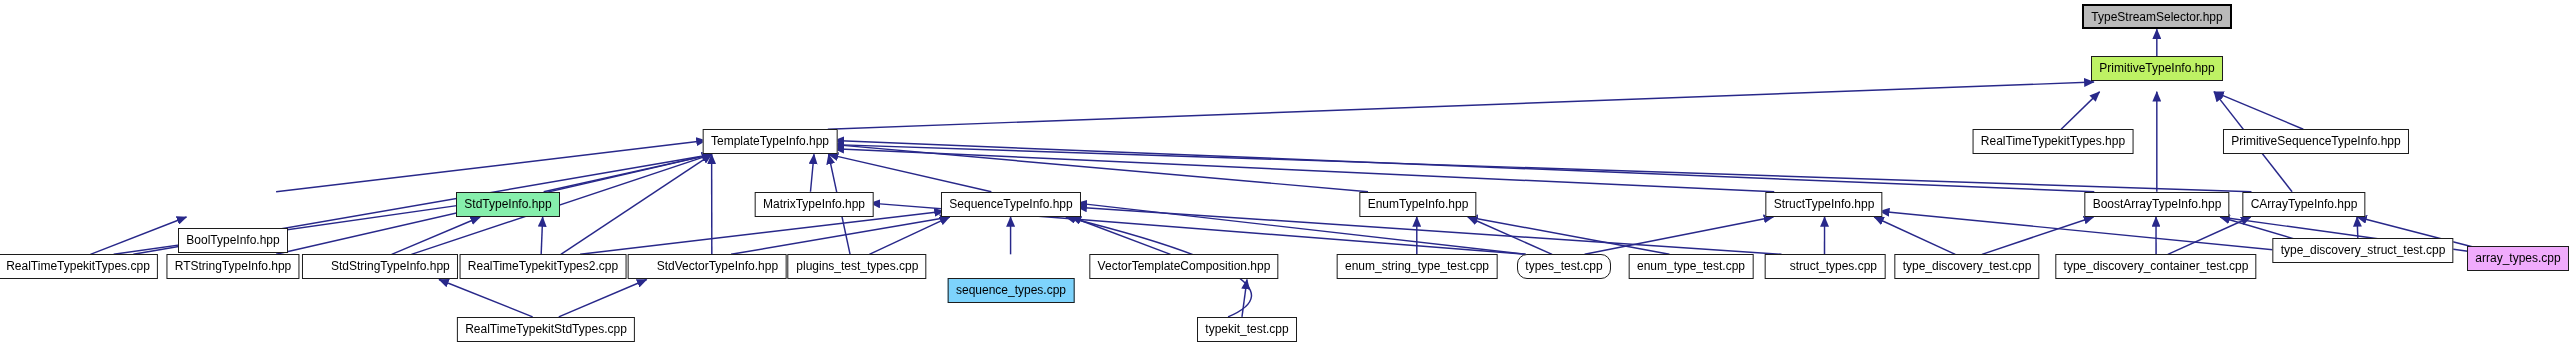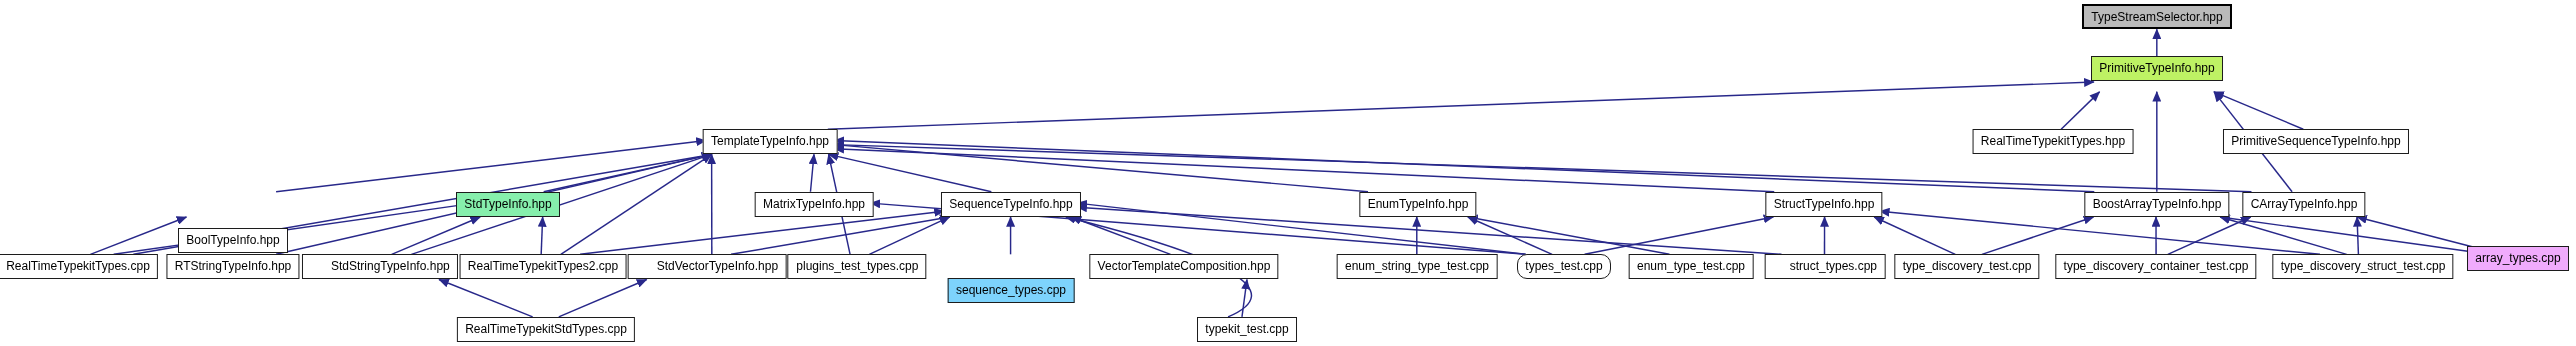--- a/index.html
+++ b/index.html
@@ -122,19 +122,19 @@
       <div class="gnode" style="left: 707px; top: 254px; background: rgb(255, 255, 255); border-color: rgb(28, 28, 28); color: rgb(0, 0, 0); padding-left: 28px;">StdVectorTypeInfo.hpp</div>
       <div class="gnode" style="left: 857px; top: 254px; background: rgb(255, 255, 255); border-color: rgb(28, 28, 28); color: rgb(0, 0, 0); padding-left: 8px;">plugins_test_types.cpp</div>
       <div class="gnode" style="left: 1011px; top: 254px; background: #7dd3fc; border-color: rgb(28, 28, 28); color: rgb(0, 0, 0); margin-top: 24px;">sequence_types.cpp</div>
       <div class="gnode" style="left: 1184px; top: 254px; background: rgb(255, 255, 255); border-color: rgb(28, 28, 28); color: rgb(0, 0, 0);">VectorTemplateComposition.hpp</div>
       <div class="gnode" style="left: 1417px; top: 254px; background: rgb(255, 255, 255); border-color: rgb(28, 28, 28); color: rgb(0, 0, 0);">enum_string_type_test.cpp</div>
       <div class="gnode" style="left: 1564px; top: 254px; background: rgb(255, 255, 255); border-color: rgb(28, 28, 28); color: rgb(0, 0, 0); border-radius: 10px;">types_test.cpp</div>
       <div class="gnode" style="left: 1691px; top: 254px; background: rgb(255, 255, 255); border-color: rgb(28, 28, 28); color: rgb(0, 0, 0);">enum_type_test.cpp</div>
       <div class="gnode" style="left: 1825px; top: 254px; background: rgb(255, 255, 255); border-color: rgb(28, 28, 28); color: rgb(0, 0, 0); padding-left: 24px;">struct_types.cpp</div>
       <div class="gnode" style="left: 1967px; top: 254px; background: rgb(255, 255, 255); border-color: rgb(28, 28, 28); color: rgb(0, 0, 0);">type_discovery_test.cpp</div>
       <div class="gnode" style="left: 2156px; top: 254px; background: rgb(255, 255, 255); border-color: rgb(28, 28, 28); color: rgb(0, 0, 0);">type_discovery_container_test.cpp</div>
-      <div class="gnode" style="left: 2363px; top: 254px; background: rgb(255, 255, 255); border-color: rgb(28, 28, 28); color: rgb(0, 0, 0);">type_discovery_struct_test.cpp</div>
+      <div class="gnode" style="left: 2363px; top: 238px; background: rgb(255, 255, 255); border-color: rgb(28, 28, 28); color: rgb(0, 0, 0);">type_discovery_struct_test.cpp</div>
       <div class="gnode" style="left: 2518px; top: 246px; background: #f0abfc; border-color: rgb(28, 28, 28); color: rgb(0, 0, 0);">array_types.cpp</div>
       <div class="gnode" style="left: 546px; top: 317px; background: rgb(255, 255, 255); border-color: rgb(28, 28, 28); color: rgb(0, 0, 0);">RealTimeTypekitStdTypes.cpp</div>
       <div class="gnode" style="left: 1247px; top: 317px; background: rgb(255, 255, 255); border-color: rgb(28, 28, 28); color: rgb(0, 0, 0);">typekit_test.cpp</div>
     </div>
 </div>
 
 
 </body></html>

